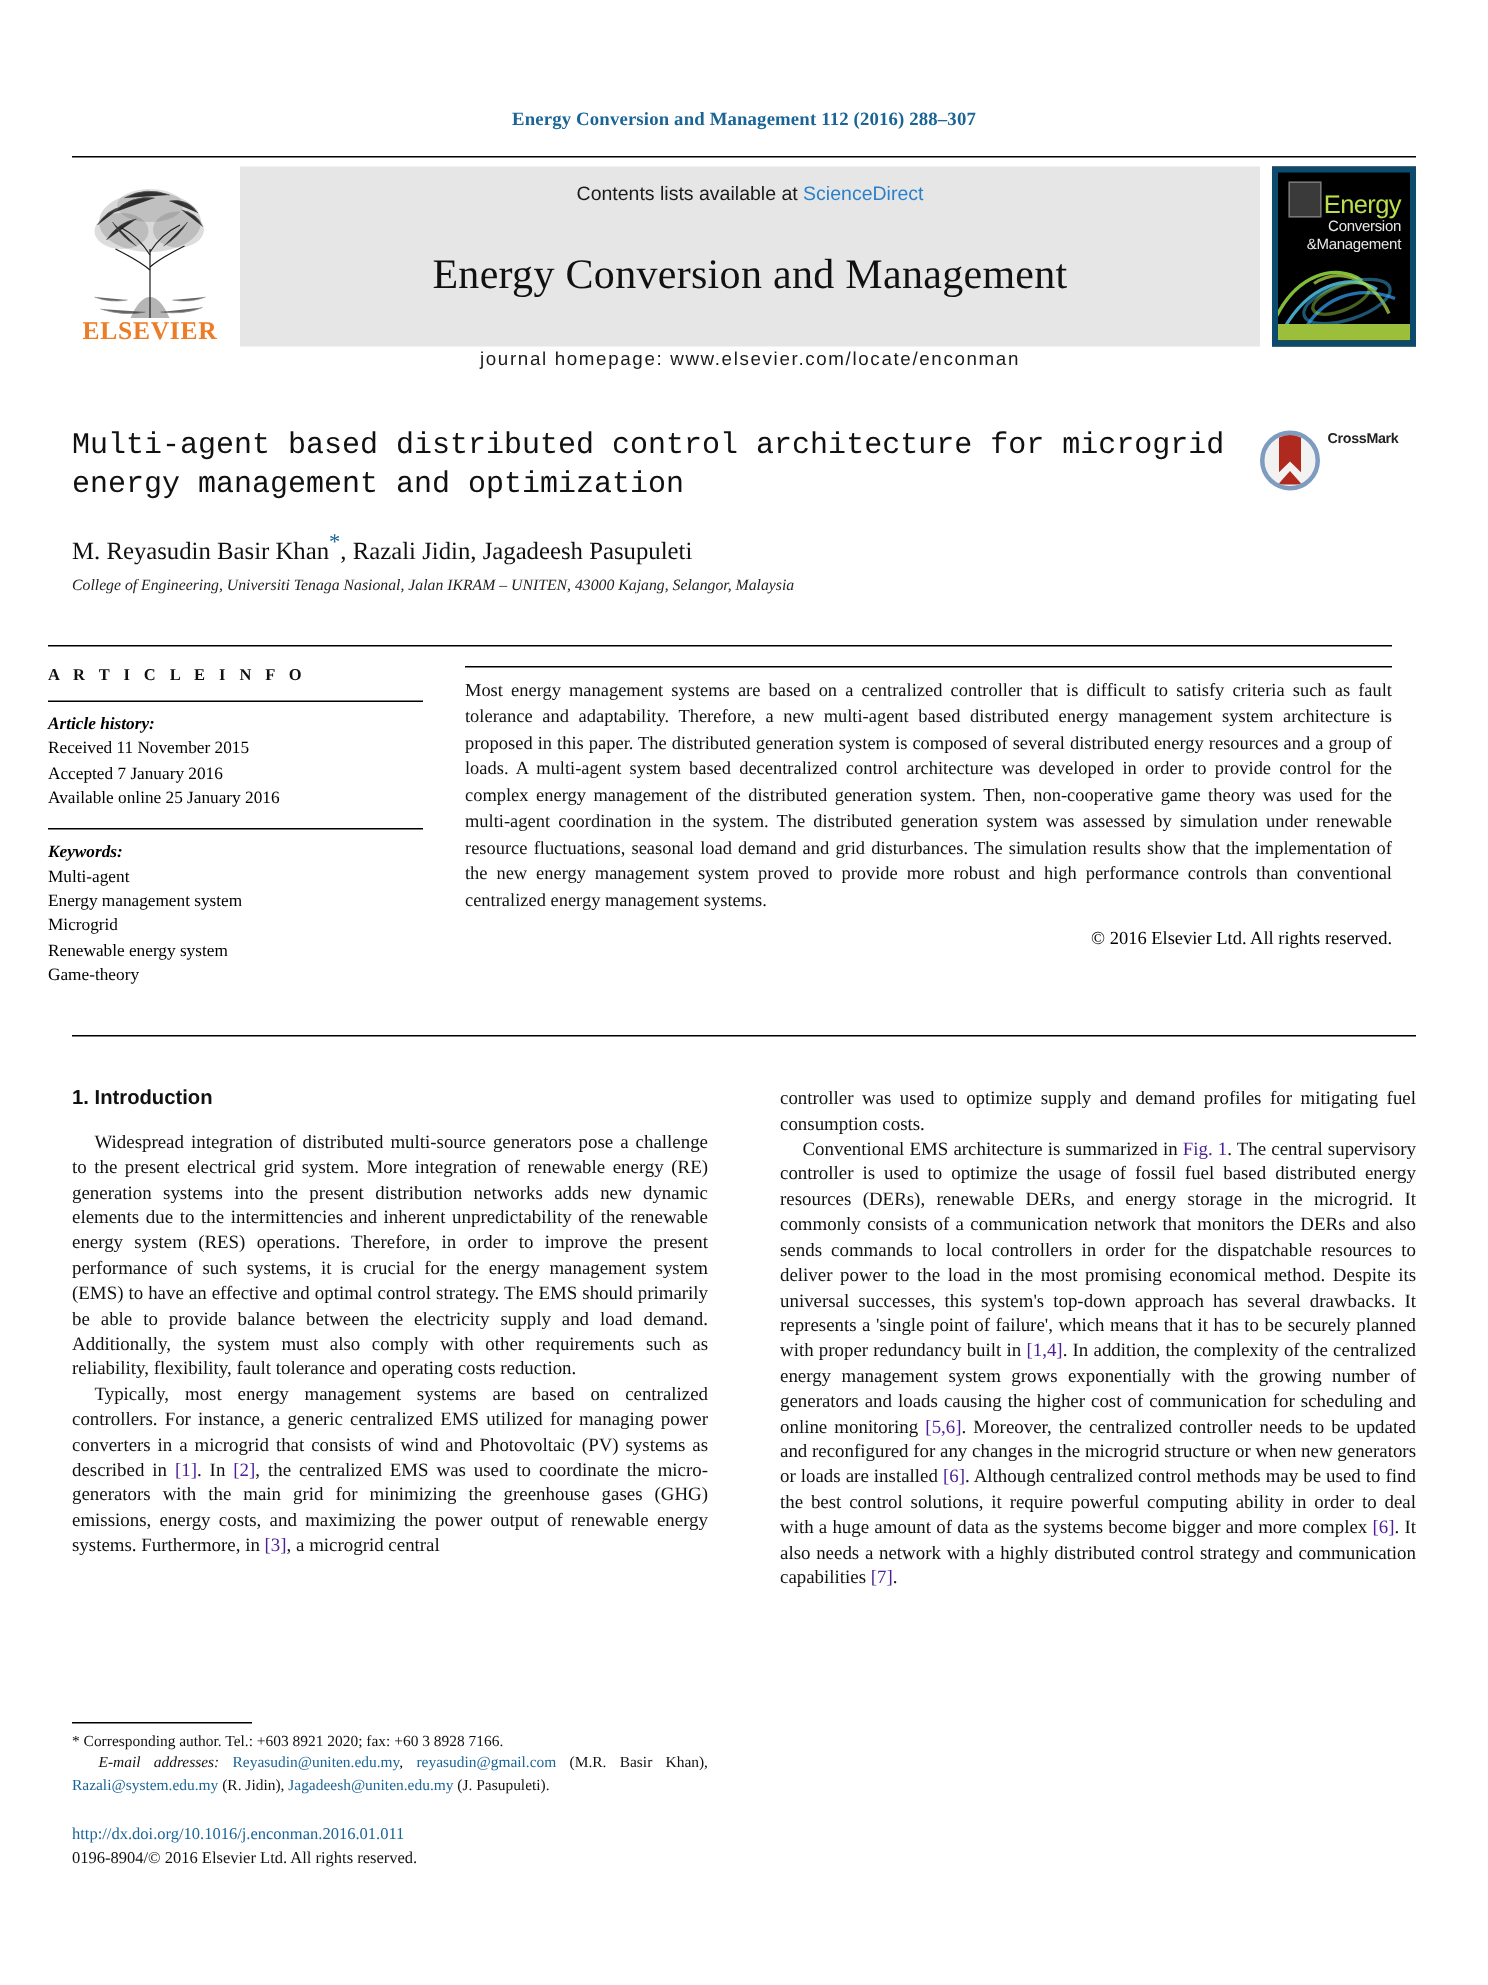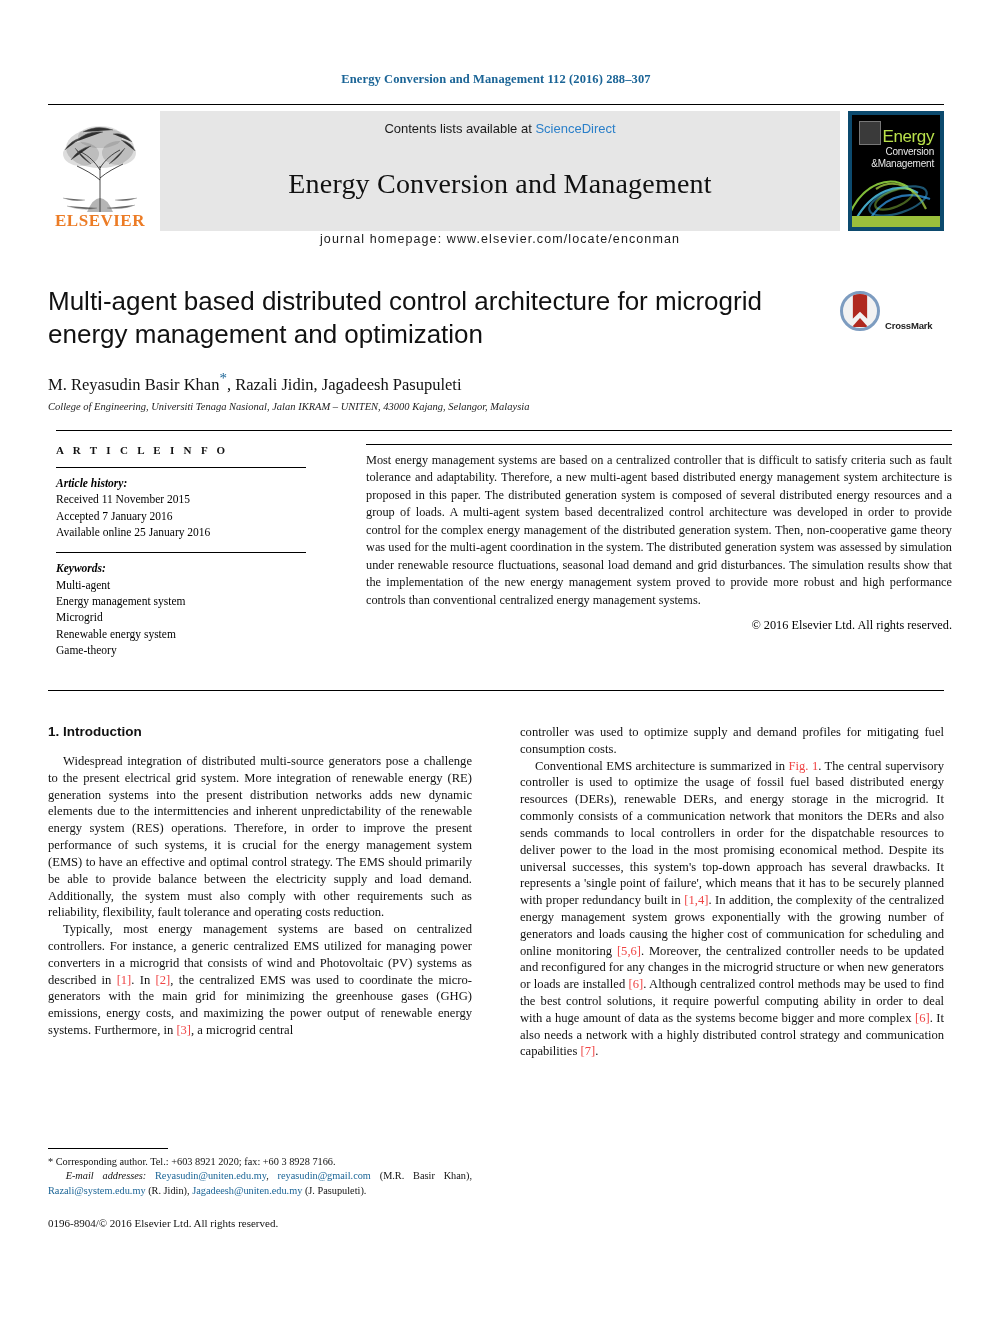--- a/index.html
+++ b/index.html
@@ -171,36 +171,36 @@
   }
 
   
   .title-block {
     position: absolute;
     top: 285px;
     left: 48px;
     width: 896px;
   }
   .article-title {
-    font-size: 26px;
+    font-size: 20px;
     line-height: 1.28;
-    font-family: Liberation Sans, sans-serif;
+    font-family: Liberation Mono, monospace;
     color: #111;
     margin: 0;
     width: 780px;
     font-weight: normal;
   }
   .crossmark {
     position: absolute;
     top: 2px;
     right: 0;
     width: 104px;
     height: 44px;
     display: flex;
-    align-items: flex-end;
+    align-items: flex-start;
     gap: 5px;
   }
   .crossmark-badge {
     width: 40px;
     height: 40px;
     border-radius: 50%;
     background: #f2f2f2;
     border: 3px solid #7d9cc0;
     position: relative;
     box-sizing: border-box;
@@ -249,26 +249,25 @@
     font-size: 10.5px;
     font-style: italic;
     font-family: "Liberation Serif", serif;
     color: #222;
   }
 
   
   .info-abstract {
     position: absolute;
     top: 430px;
-    left: 56px;
+    left: 32px;
     width: 896px;
     border-top: 1.6px solid #000;
     padding-top: 13px;
     display: flex;
-    gap: 32px;
   }
   .col-info {
     width: 250px;
     flex: 0 0 250px;
   }
   .col-abstract {
     flex: 1 1 auto;
     margin-left: 28px;
   }
   .sec-head {
@@ -346,21 +345,21 @@
     line-height: 1.335;
     text-align: justify;
     text-indent: 15px;
     margin: 0;
     font-family: "Liberation Serif", serif;
     color: #111;
     hyphens: auto;
   }
   .para + .para { margin-top: 0; }
   .ref {
-    color: #ef4444;
+    color: #4c1d95;
   }
 
   
   .footnote-area {
     position: absolute;
     top: 1148px;
     left: 48px;
     width: 424px;
   }
   .footnote-rule {
@@ -530,16 +529,17 @@
 
   </div>
 
   <div class="footnote-area">
     <div class="footnote-rule"></div>
     <div class="fn-line">* Corresponding author. Tel.: +603 8921 2020; fax: +60 3 8928 7166.</div>
     <div class="fn-line">&nbsp;&nbsp;<span class="fn-em">E-mail addresses:</span> <span class="lnk">Reyasudin@uniten.edu.my</span>, <span class="lnk">reyasudin@gmail.com</span><span> (M.R. Basir Khan), </span><span class="lnk">Razali@system.edu.my</span><span> (R. Jidin), </span><span class="lnk">Jagadeesh@uniten.edu.my</span><span> (J. Pasupuleti).</span></div>
   </div>
 
   <div class="bottom-block">
+    <div class="doi-line">http://dx.doi.org/10.1016/j.enconman.2016.01.011</div>
     <div class="issn-line">0196-8904/© 2016 Elsevier Ltd. All rights reserved.</div>
   </div>
 
 </div>
 
 </body></html>

